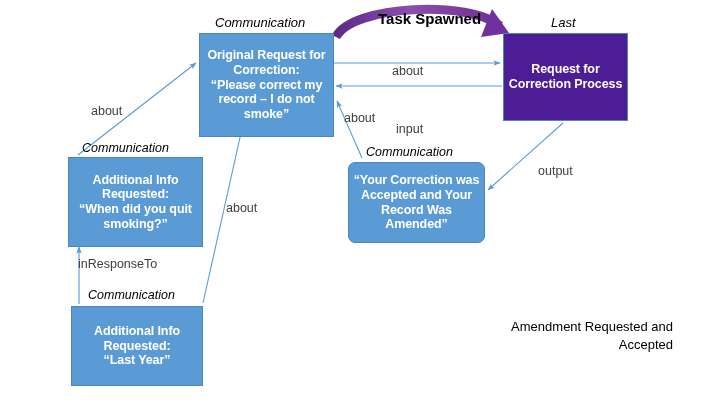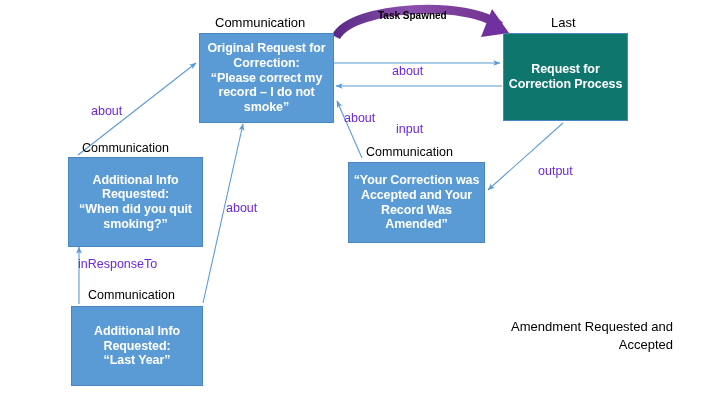--- a/index.html
+++ b/index.html
@@ -38,38 +38,39 @@
     line-height: 1.18;
     letter-spacing: -0.1px;
     white-space: pre-line;
     padding: 2px 4px;
   }
   .node.comm {
     background: #5b9bd5;
     border: 1px solid #4a86c0;
   }
   .node.task {
-    background: #0f766e;
+    background: #4c1d95;
     border: 1px solid #4a86c0;
   }
   .stereotype {
     position: absolute;
+    font-style: italic;
     font-size: 12.5px;
     color: #000000;
     white-space: nowrap;
   }
   .edge-label {
     position: absolute;
     font-size: 12.5px;
-    color: #6d28d9;
+    color: #404040;
     white-space: nowrap;
   }
   .arc-label {
     position: absolute;
-    font-size: 10px;
+    font-size: 15px;
     font-weight: bold;
     color: #000000;
     white-space: nowrap;
   }
   .caption {
     position: absolute;
     font-size: 13px;
     color: #000000;
     line-height: 1.35;
     white-space: pre-line;
@@ -106,39 +107,39 @@
 
     <line x1="563" y1="123" x2="488" y2="190" stroke="#5b9bd5" stroke-width="1.1" marker-end="url(#arrow-blue)"></line>
 
     <g>
       <path d="M 336 37 C 352 5, 470 0, 500 26" fill="none" stroke="url(#arc-grad)" stroke-width="9" stroke-linecap="butt"></path>
       <path d="M 492 9 L 509 33 L 481 37 Z" fill="#7030a0"></path>
     </g>
   </svg>
 
   <div class="stereotype" style="left:215px; top:15px; font-size:13px;">Communication</div>
-  <div class="node comm" style="left:199px; top:33px; width:135px; height:90px; font-size:12.5px;">Original Request for
+  <div class="node comm" style="left:199px; top:33px; width:135px; height:104px; font-size:12.5px;">Original Request for
 Correction:
 “Please correct my
 record – I do not
 smoke”</div>
 
   <div class="stereotype" style="left:82px; top:141px;">Communication</div>
   <div class="node comm" style="left:68px; top:157px; width:135px; height:90px; font-size:12.5px;">Additional Info
 Requested:
 “When did you quit
 smoking?”</div>
 
   <div class="stereotype" style="left:88px; top:288px;">Communication</div>
   <div class="node comm" style="left:71px; top:306px; width:132px; height:80px; font-size:12.5px;">Additional Info
 Requested:
 “Last Year”</div>
 
   <div class="stereotype" style="left:366px; top:145px;">Communication</div>
-  <div class="node comm" style="left:348px; top:162px; width:137px; height:81px; font-size:12.5px;">“Your Correction was
+  <div class="node comm" style="left:348px; top:162px; width:137px; height:81px; font-size:12.5px;border-radius:7px;">“Your Correction was
 Accepted and Your
 Record Was
 Amended”</div>
 
   <div class="stereotype" style="left:551px; top:15px; font-size:13px;">Last</div>
   <div class="node task" style="left:503px; top:33px; width:125px; height:88px; font-size:12.5px;">Request for
 Correction Process</div>
 
   <div class="edge-label" style="left:91px; top:104px;">about</div>
 

